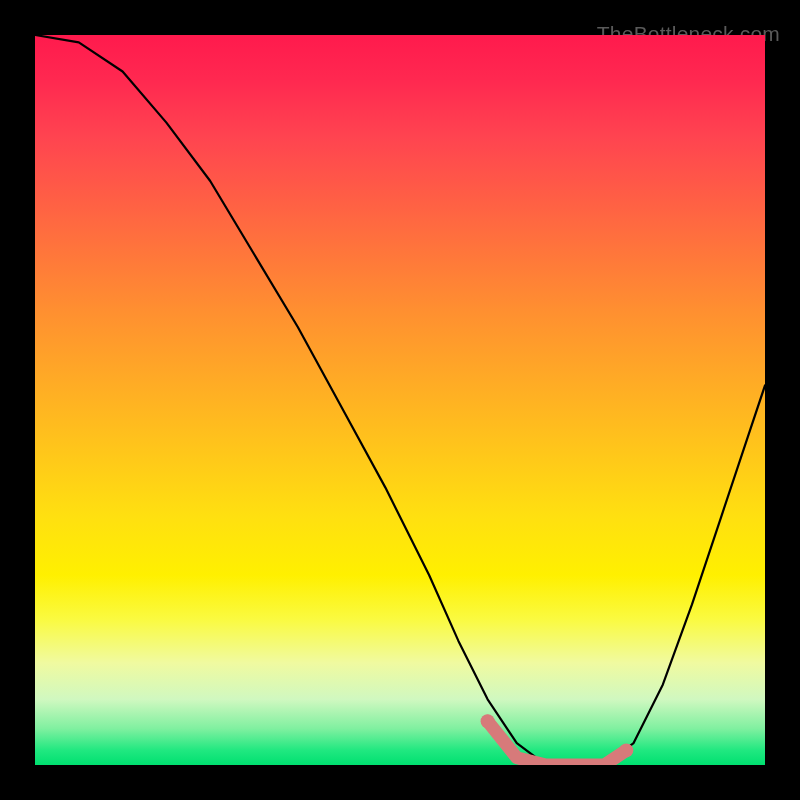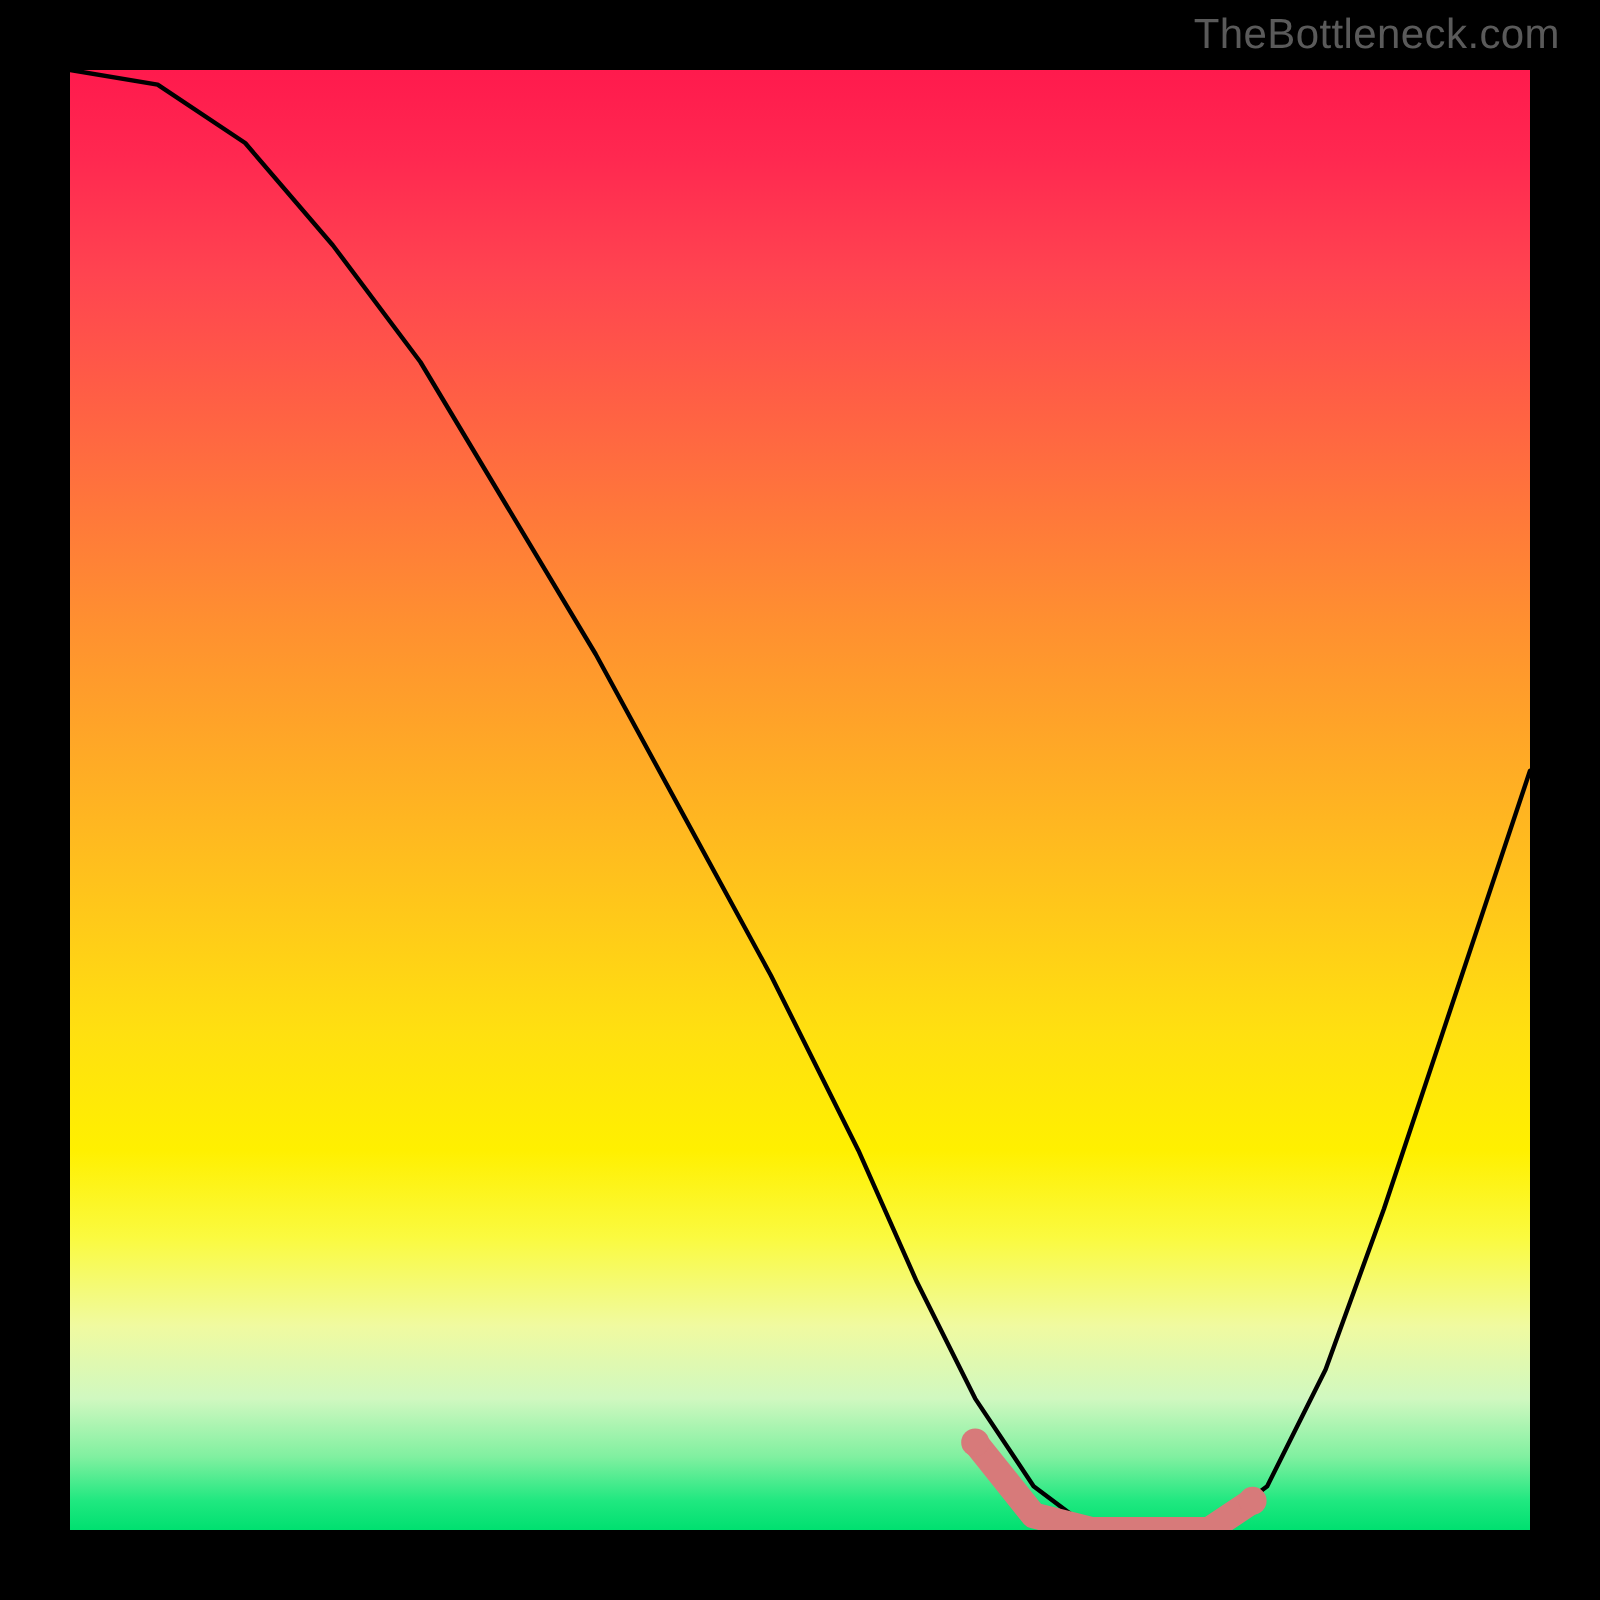--- a/index.html
+++ b/index.html
@@ -6,21 +6,21 @@
   body {
     width: 800px;
     height: 800px;
     background: #000;
     position: relative;
     font-family: Arial, sans-serif;
     overflow: hidden;
   }
   .attribution {
     position: absolute;
-    top: 6px;
+    top: 22px;
     right: 20px;
     color: #5a5a5a;
     font-size: 21px;
     font-weight: 500;
     letter-spacing: 0.2px;
   }
   .plot-area {
     position: absolute;
     left: 35px;
     top: 35px;

